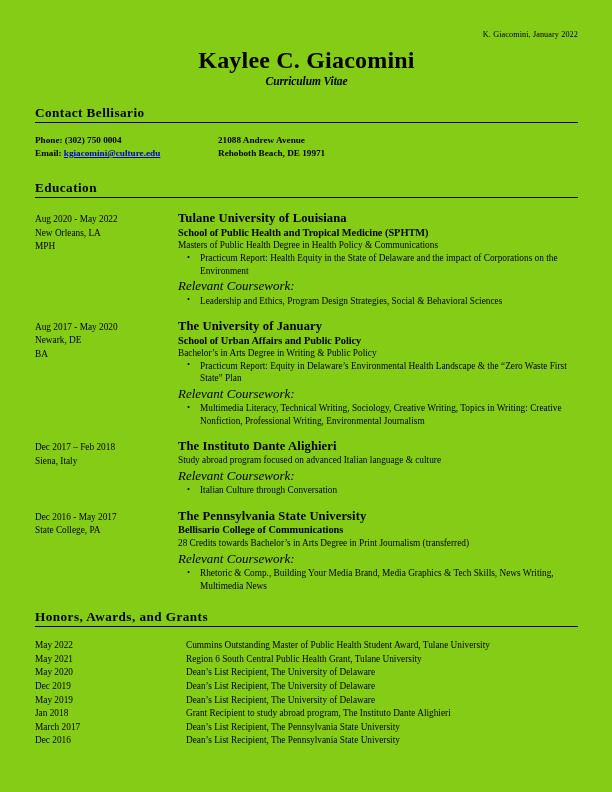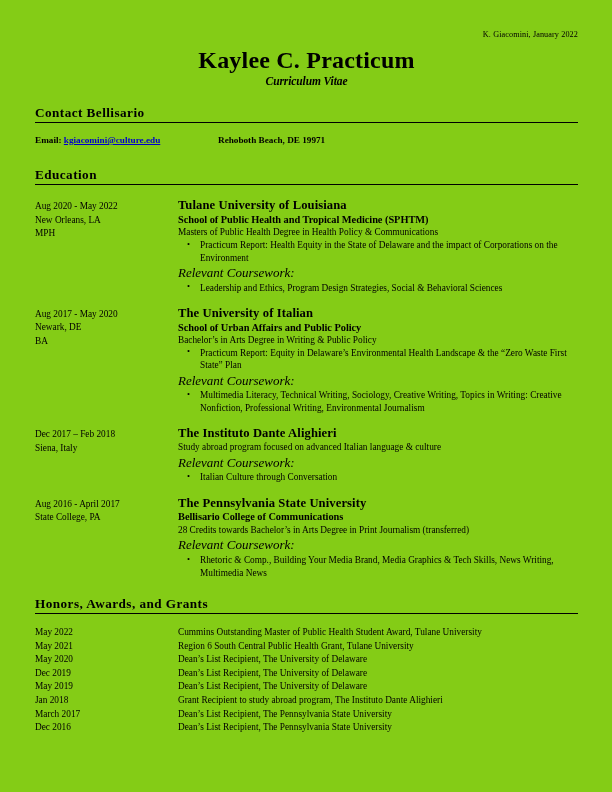--- a/index.html
+++ b/index.html
@@ -145,44 +145,49 @@
   }
 
   
   .honors {
     margin-top: 12px;
   }
   .honor-row {
     display: flex;
     font-size: 9.3px;
     line-height: 1.46;
+    gap: 8px;
   }
   .honor-date {
     width: 143px;
     flex: 0 0 143px;
   }
   .honor-text { flex: 1; }
 </style>
 </head>
 <body>
 
 <div class="page">
   <div class="sheet">
 
     <div class="running-head">K. Giacomini, January 2022</div>
 
     <div class="title-block">
-      <div class="doc-title">Kaylee C. Practicum</div>
+      <div class="doc-title">Kaylee C. Giacomini</div>
       <div class="doc-subtitle">Curriculum Vitae</div>
     </div>
 
     <div class="sec-contact">
       <div class="section-head">Contact Bellisario</div>
       <div class="rule"></div>
       <div class="contact-rows">
+        <div class="contact-row">
+          <div class="contact-left">Phone: (302) 750 0004</div>
+          <div class="contact-right">21088 Andrew Avenue</div>
+        </div>
         <div class="contact-row">
           <div class="contact-left"><span>Email:</span> <a class="email-link" href="#">kgiacomini@culture.edu</a></div>
           <div class="contact-right">Rehoboth Beach, DE  19971</div>
         </div>
       </div>
     </div>
 
     <div class="sec-education">
       <div class="section-head">Education</div>
       <div class="rule"></div>
@@ -206,21 +211,21 @@
               </ul>
             </div>
           </div>
           <div class="entry">
             <div class="entry-dates">
               <div>Aug 2017 - May 2020</div>
               <div>Newark, DE</div>
               <div>BA</div>
             </div>
             <div class="entry-body">
-              <div class="org">The University of Italian</div>
+              <div class="org">The University of January</div>
               <div class="school">School of Urban Affairs and Public Policy</div>
               <div class="degree">Bachelor’s in Arts Degree in Writing &amp; Public Policy</div>
               <ul class="bullets">
                 <li>Practicum Report: Equity in Delaware’s Environmental Health Landscape &amp; the “Zero Waste First State” Plan</li>
               </ul>
               <div class="cw-label">Relevant Coursework:</div>
               <ul class="bullets">
                 <li>Multimedia Literacy, Technical Writing, Sociology, Creative Writing, Topics in Writing: Creative Nonfiction, Professional Writing, Environmental Journalism</li>
               </ul>
             </div>
@@ -234,21 +239,21 @@
               <div class="org">The Instituto Dante Alighieri</div>
               <div class="degree">Study abroad program focused on advanced Italian language &amp; culture</div>
               <div class="cw-label">Relevant Coursework:</div>
               <ul class="bullets">
                 <li>Italian Culture through Conversation</li>
               </ul>
             </div>
           </div>
           <div class="entry">
             <div class="entry-dates">
-              <div>Aug 2016 - April 2017</div>
+              <div>Dec 2016 - May 2017</div>
               <div>State College, PA</div>
             </div>
             <div class="entry-body">
               <div class="org">The Pennsylvania State University</div>
               <div class="school">Bellisario College of Communications</div>
               <div class="degree">28 Credits towards Bachelor’s in Arts Degree in Print Journalism (transferred)</div>
               <div class="cw-label">Relevant Coursework:</div>
               <ul class="bullets">
                 <li>Rhetoric &amp; Comp., Building Your Media Brand, Media Graphics &amp; Tech Skills, News Writing, Multimedia News</li>
               </ul>

